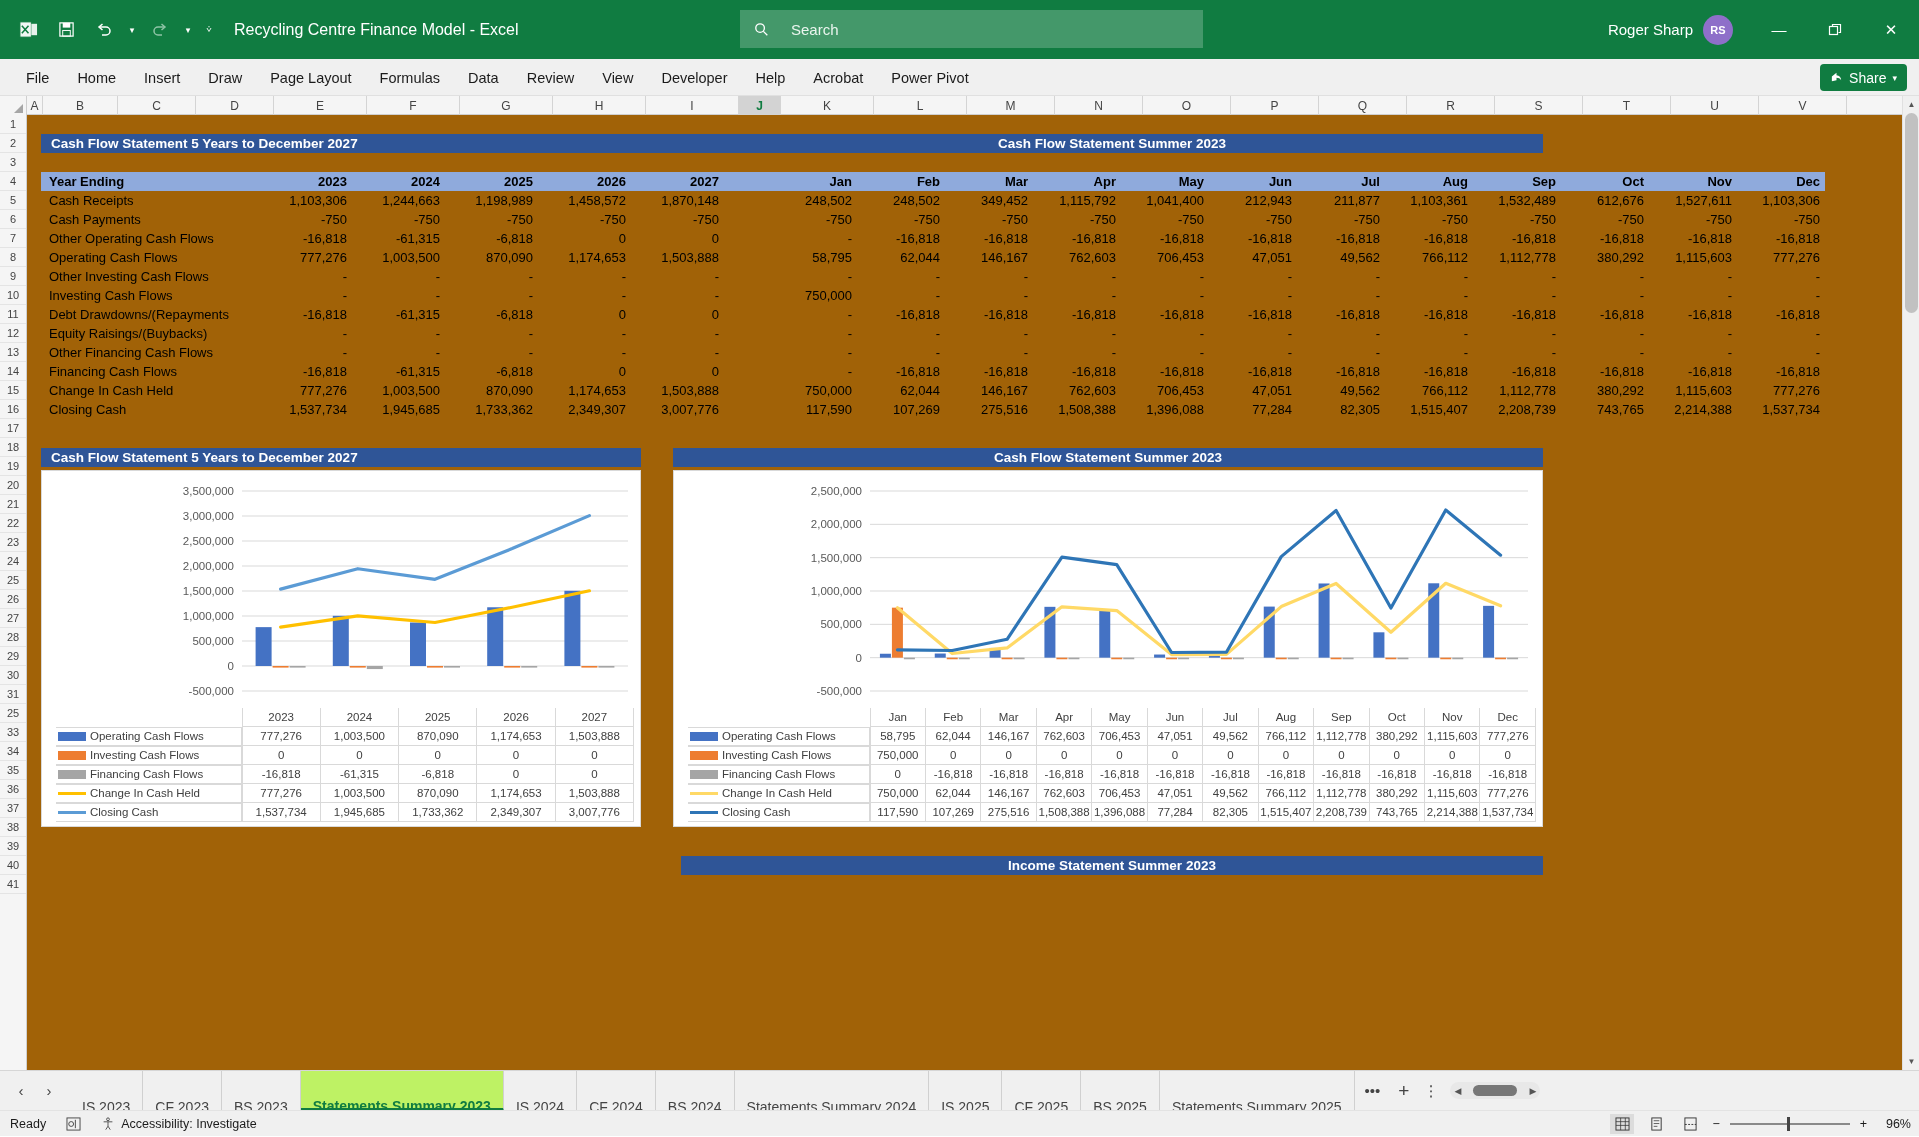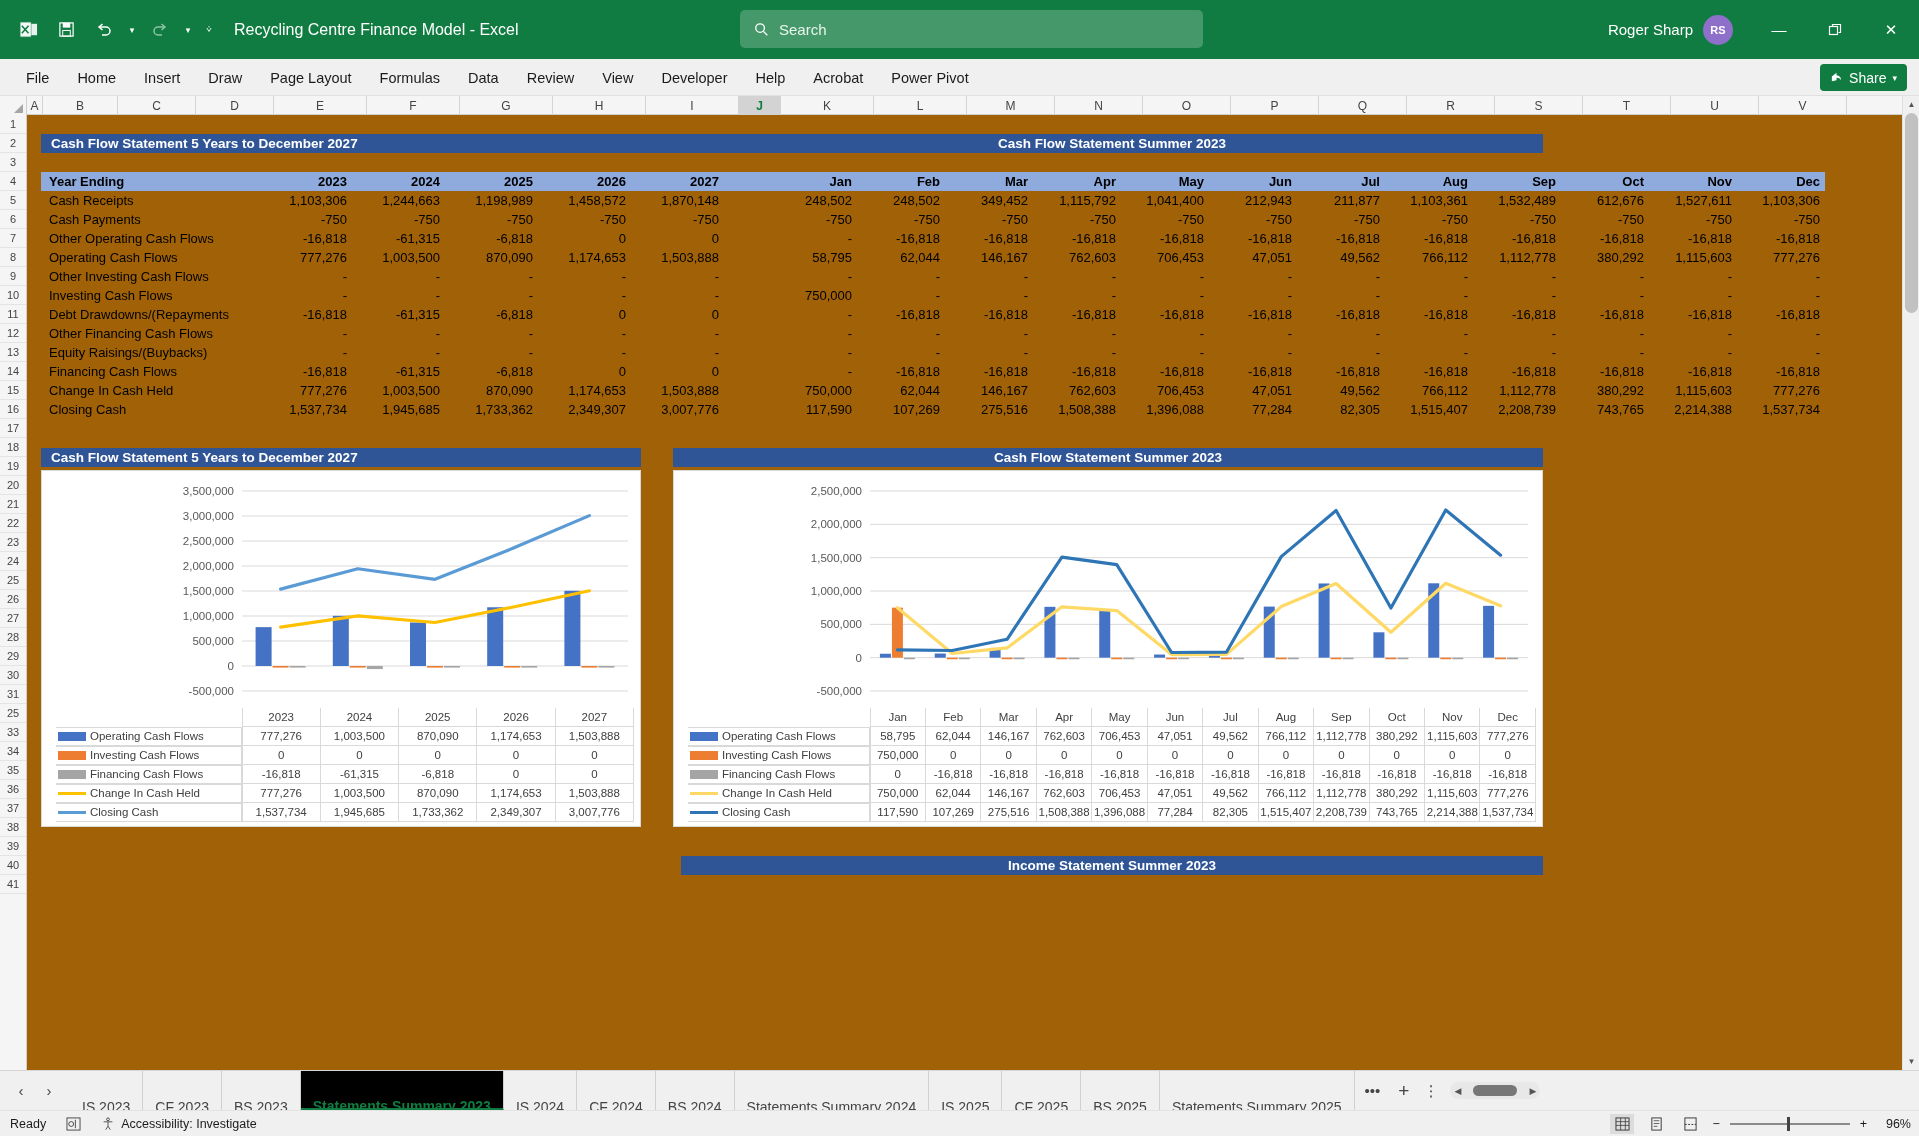--- a/index.html
+++ b/index.html
@@ -17,22 +17,22 @@
   }
   .qat { display: flex; align-items: center; gap: 2px; padding-left: 10px; }
   .qat-btn {
     width: 36px; height: 36px; display: flex; align-items: center; justify-content: center;
     border-radius: 3px; cursor: pointer;
   }
   .qat-caret { width: 16px; height: 36px; display:flex; align-items:center; justify-content:center; font-size:9px; }
   .doc-title { font-size: 16px; margin-left: 14px; white-space: nowrap; }
   .searchbox {
     position: absolute; left: 740px; top: 10px; width: 463px; height: 38px;
-    background: rgba(255,255,255,.22); border-radius: 5px;
-    display: flex; align-items: center; padding: 0 14px; gap: 10px;
+    background: rgba(255,255,255,.22); border-radius: 0;
+    display: flex; align-items: center; padding: 0 14px; gap: 22px;
   }
   .searchbox .ph { font-size: 15px; color: #eaf5ee; }
   .right-title { position: absolute; right: 0; top: 0; height: 59px; display: flex; align-items: center; }
   .user-name { font-size: 15px; margin-right: 10px; white-space: nowrap; }
   .avatar {
     width: 30px; height: 30px; border-radius: 50%; background: #8e6fc9;
     display: flex; align-items: center; justify-content: center;
     font-size: 11px; color: #fff; font-weight: bold; margin-right: 18px;
   }
   .wbtn { width: 56px; height: 59px; display: flex; align-items: center; justify-content: center; font-size: 15px; }
@@ -137,21 +137,21 @@
     height: 40px; background: #f0f0f0; display: flex; align-items: center;
     border-top: 1px solid #d6d6d6; font-size: 14px; position: relative;
   }
   .navarrows { display: flex; gap: 2px; padding: 0 8px; }
   .nav-a { width: 26px; height: 26px; display: flex; align-items: center; justify-content: center; color: #444; font-size: 15px; }
   .stab {
     padding: 16px 12px; height: 40px; line-height: 40px; color: #444;
     border-right: 1px solid #d0d0d0; white-space: nowrap; cursor: pointer;
   }
   .stab.active {
-    background: #000000; color: #107c41; font-weight: bold;
+    background: #bef264; color: #107c41; font-weight: bold;
     border-bottom: 3px solid #107c41; border-right: 1px solid #d0d0d0;
     height: 40px; line-height: 38px;
   }
   .tab-more { padding: 0 10px; color: #444; font-size: 15px; }
   .tab-plus { padding: 0 8px; color: #444; font-size: 19px; }
   .tab-dots { padding: 0 6px; color: #444; font-size: 15px; }
   .hscroll-mini {
     margin-left: 6px; width: 90px; height: 17px; background: #e8e8e8;
     border-radius: 9px; display: flex; align-items: center; justify-content: space-between;
     padding: 0 4px; color: #555; font-size: 9px;
@@ -521,42 +521,42 @@
             <td>-16,818</td>
             <td>-16,818</td>
             <td>-16,818</td>
             <td>-16,818</td>
             <td>-16,818</td>
             <td>-16,818</td>
             <td>-16,818</td>
             <td>-16,818</td>
           </tr>
           <tr>
+            <td class="lbl">Equity Raisings/(Buybacks)</td>
+            <td>-</td>
+            <td>-</td>
+            <td>-</td>
+            <td>-</td>
+            <td>-</td>
+            <td></td>
+            <td>-</td>
+            <td>-</td>
+            <td>-</td>
+            <td>-</td>
+            <td>-</td>
+            <td>-</td>
+            <td>-</td>
+            <td>-</td>
+            <td>-</td>
+            <td>-</td>
+            <td>-</td>
+            <td>-</td>
+          </tr>
+          <tr>
             <td class="lbl">Other Financing Cash Flows</td>
-            <td>-</td>
-            <td>-</td>
-            <td>-</td>
-            <td>-</td>
-            <td>-</td>
-            <td></td>
-            <td>-</td>
-            <td>-</td>
-            <td>-</td>
-            <td>-</td>
-            <td>-</td>
-            <td>-</td>
-            <td>-</td>
-            <td>-</td>
-            <td>-</td>
-            <td>-</td>
-            <td>-</td>
-            <td>-</td>
-          </tr>
-          <tr>
-            <td class="lbl">Equity Raisings/(Buybacks)</td>
             <td>-</td>
             <td>-</td>
             <td>-</td>
             <td>-</td>
             <td>-</td>
             <td></td>
             <td>-</td>
             <td>-</td>
             <td>-</td>
             <td>-</td>

